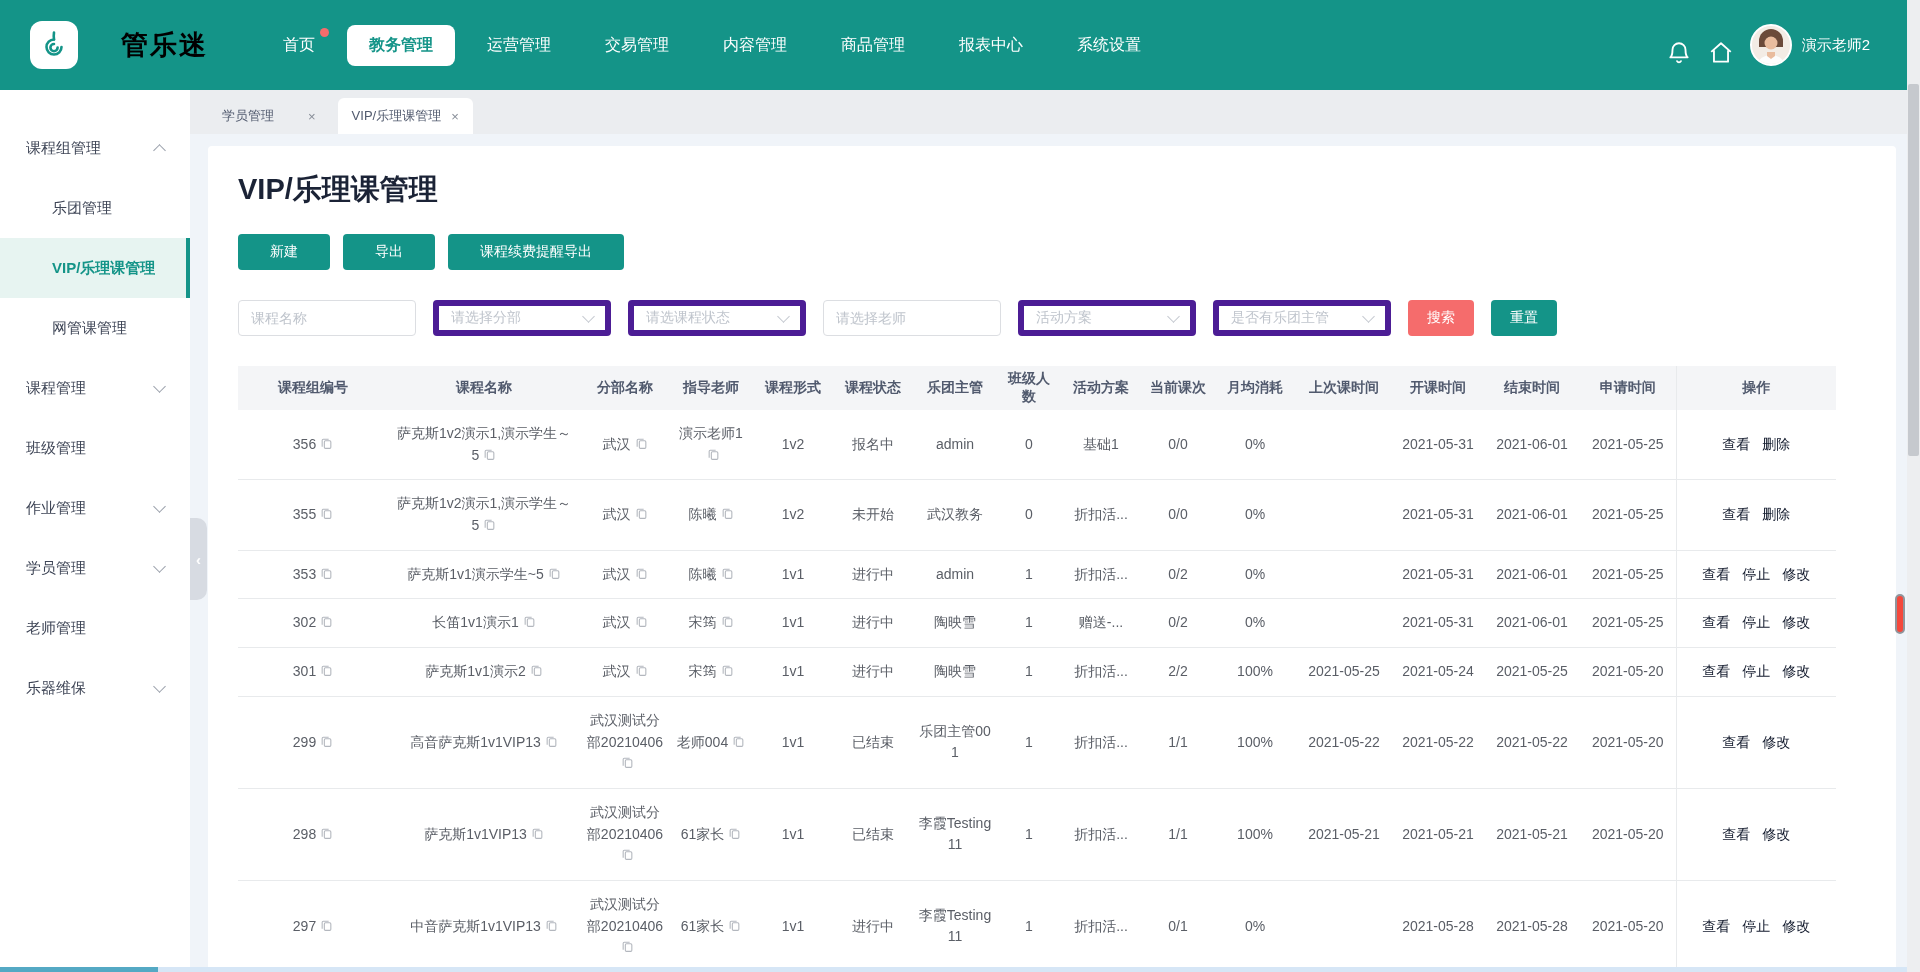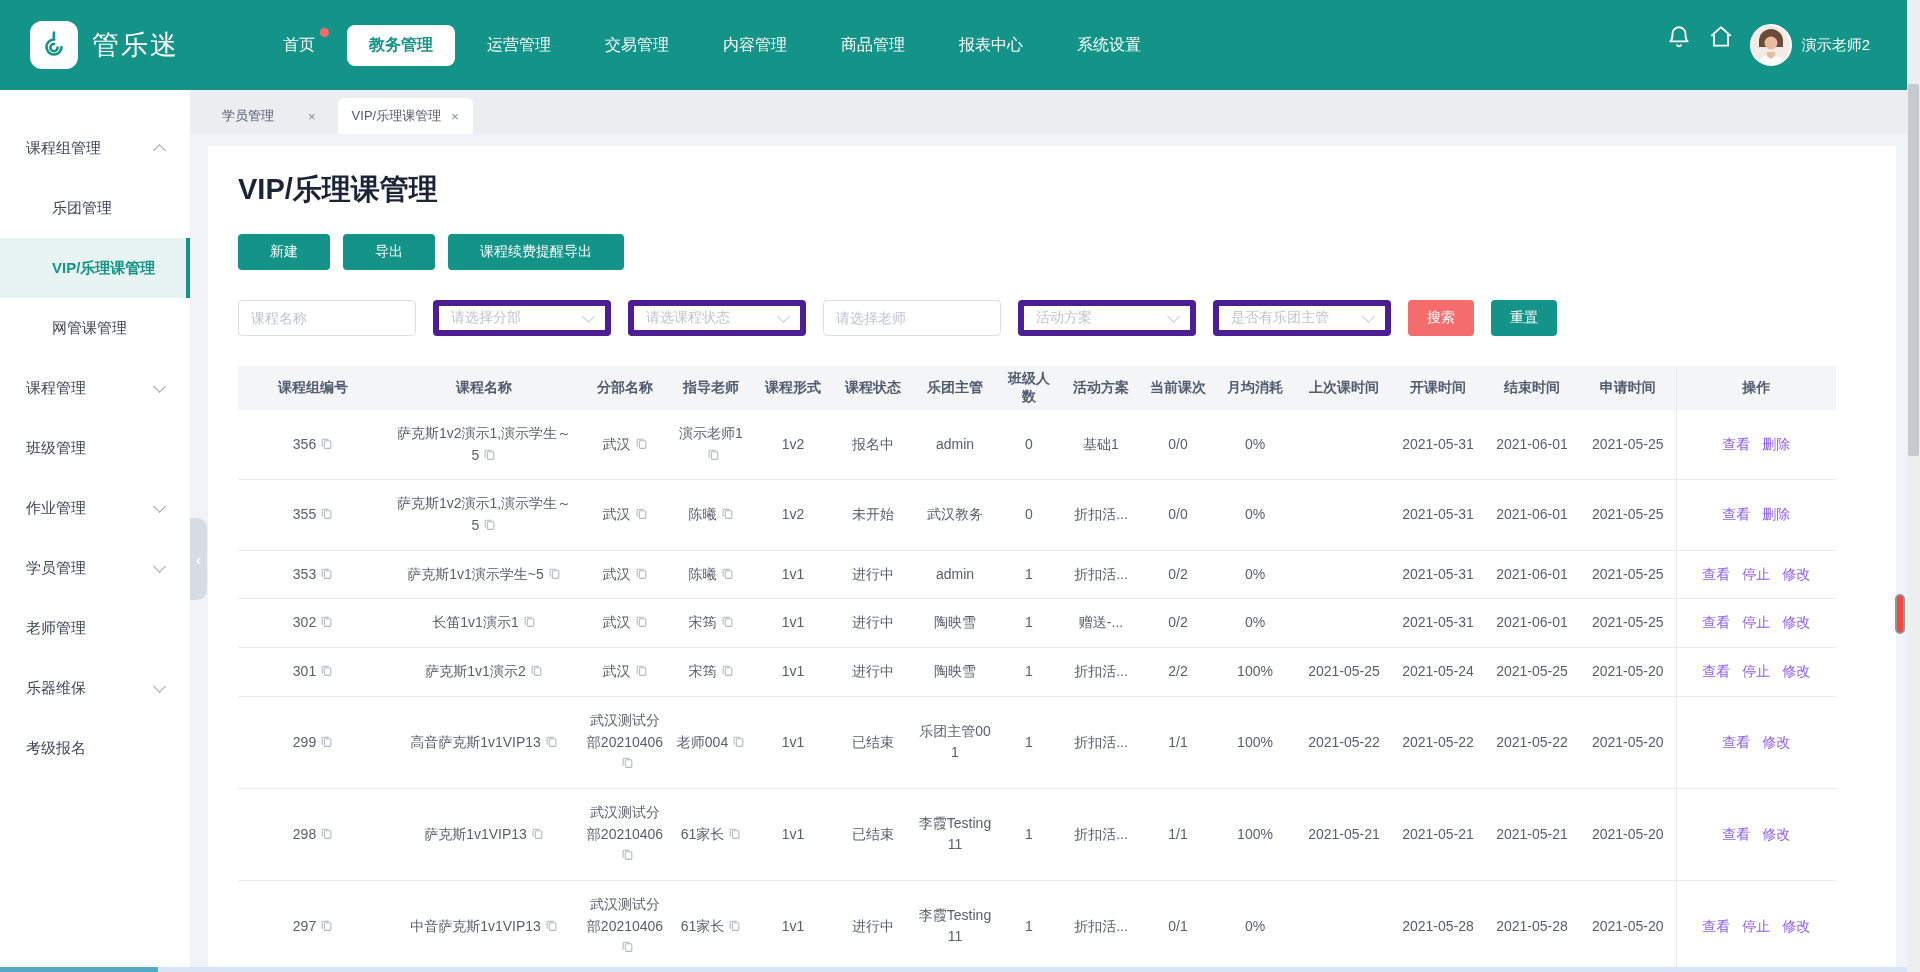--- a/index.html
+++ b/index.html
@@ -5,28 +5,28 @@
   * { margin:0; padding:0; box-sizing:border-box; }
   html,body { width:1920px; height:972px; overflow:hidden;
     font-family:"Liberation Sans","DejaVu Sans",sans-serif; background:#f0f4f9; }
 
   
   .topbar { height:90px; background:#149488; display:flex; align-items:center;
     padding:0 30px; position:relative; }
   .logo { display:flex; align-items:center; gap:14px; width:205px; }
   .logo-box { width:48px; height:48px; background:#fff; border-radius:12px;
     display:flex; align-items:center; justify-content:center; }
-  .brand { color:#ffffff; font-size:27px; font-weight:normal; letter-spacing:2px; }
+  .brand { color:#000000; font-size:27px; font-weight:bold; letter-spacing:2px;margin-left:29px; }
   .nav { display:flex; align-items:center; gap:10px; margin-left:26px; }
   .nav-item { position:relative; color:#fff; font-size:16px; padding:10px 22px;
     border-radius:8px; cursor:pointer; white-space:nowrap; }
   .nav-item.active { background:#fff; color:#149488; font-weight:bold; }
   .nav-badge { position:absolute; top:3px; right:8px; width:9px; height:9px;
     border-radius:50%; background:#f56c6c; }
-  .topbar-right { margin-left:auto; display:flex; align-items:flex-start; gap:16px; padding-right:20px;}
+  .topbar-right { margin-left:auto; display:flex; align-items:flex-end; gap:16px; padding-right:20px;}
   .tb-icon { width:26px; height:26px; }
   .avatar { width:42px; height:42px; border-radius:50%; border:2px solid #fff;
     overflow:hidden; background:#f3ece5; flex:none; }
   .user-wrap { display:flex; align-items:center; gap:10px; }
   .username { color:#fff; font-size:15px; }
 
   
   .layout { display:flex; height:882px; }
   .sidebar { width:190px; background:#fff; padding-top:28px; position:relative; flex:none; }
   .menu-item { height:60px; display:flex; align-items:center; justify-content:space-between;
@@ -75,21 +75,21 @@
   
   table { border-collapse:collapse; table-layout:fixed; width:1598px;
     font-size:14px; color:#5a5e66; }
   thead th { background:#f4f5f7; height:44px; font-weight:bold; color:#515a6e;
     text-align:center; padding:0 4px; }
   tbody td { text-align:center; padding:13px 5px; border-bottom:1px solid #e8eaec;
     line-height:1.55; vertical-align:middle; word-break:break-all; }
   th.op-col, td.op-col { border-left:1px solid #e8eaec; }
   .cell-wrap { display:inline; }
   .copy-ic { vertical-align:-1px; margin-left:4px; cursor:pointer; }
-  .act-link { color:#8b5cf6; text-decoration:none; margin:2px 6px; white-space:nowrap; cursor:pointer; }
+  .act-link { color:#0f172a; text-decoration:none; margin:2px 6px; white-space:nowrap; cursor:pointer; }
 
   
   .v-scroll { position:fixed; right:0; top:0; width:13px; height:972px; background:#edeef0; }
   .v-thumb { position:absolute; top:84px; left:1px; width:11px; height:372px;
     background:#c6c9ce; border-radius:2px; }
   .red-indicator { position:fixed; right:15px; top:594px; width:10px; height:40px;
     background:#f4483c; border:2px solid #90959c; border-radius:6px; }
   .h-scroll { position:fixed; left:0; bottom:0; width:1907px; height:5px; background:#d6e6f6; }
   .h-thumb { position:absolute; left:0; top:0; width:158px; height:5px; background:#54a9c4; }
 </style>
@@ -173,23 +173,20 @@
           <span>学员管理</span>
           <i class="chev down"></i>
         </div>
         <div class="menu-item">
           <span>老师管理</span>
         </div>
         <div class="menu-item">
           <span>乐器维保</span>
           <i class="chev down"></i>
         </div>
-        <div class="menu-item">
-          <span>考级报名</span>
-        </div>
       </div>
     <div class="collapse-handle">‹</div>
   </aside>
 
   <div class="main">
     <div class="tabbar" id="tab-bar">
         <div class="tab">
           <span class="tab-label">学员管理</span>
           <span class="tab-close">×</span>
         </div>

